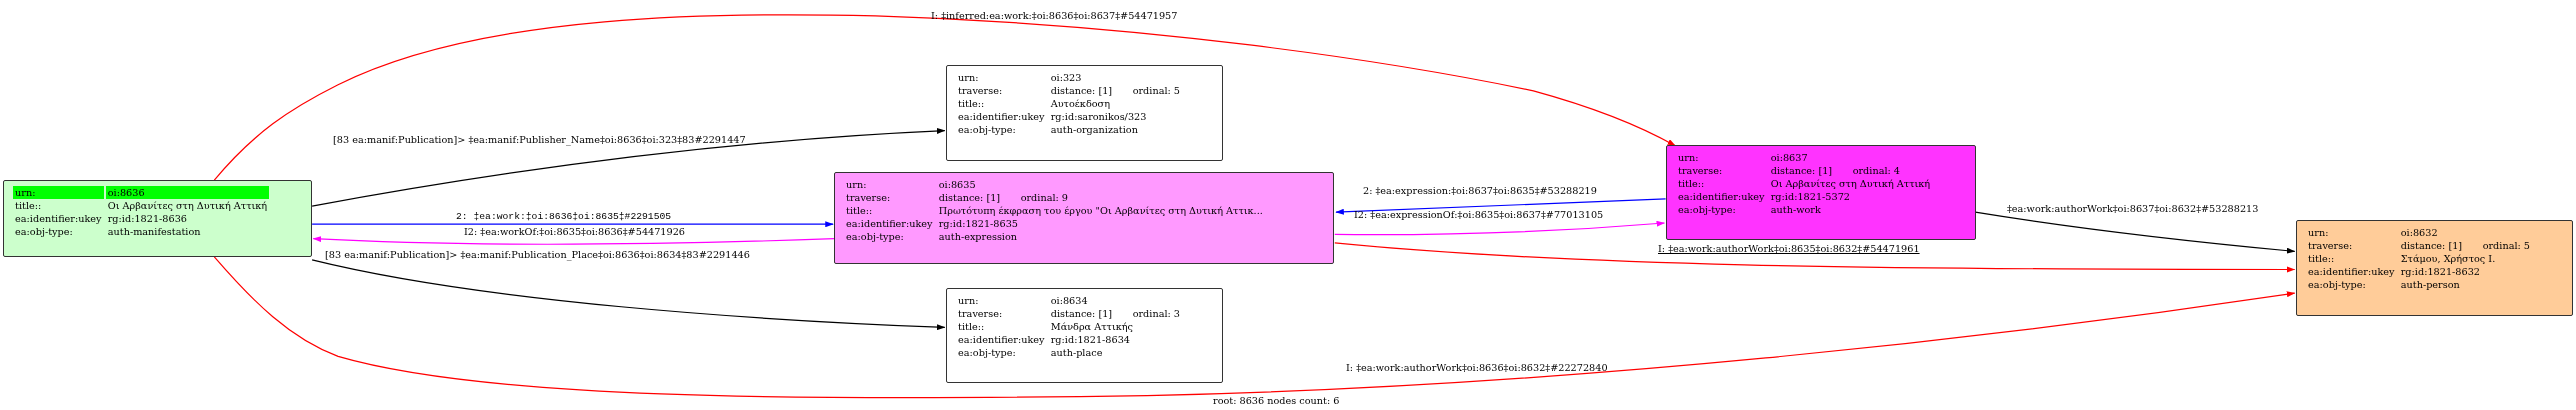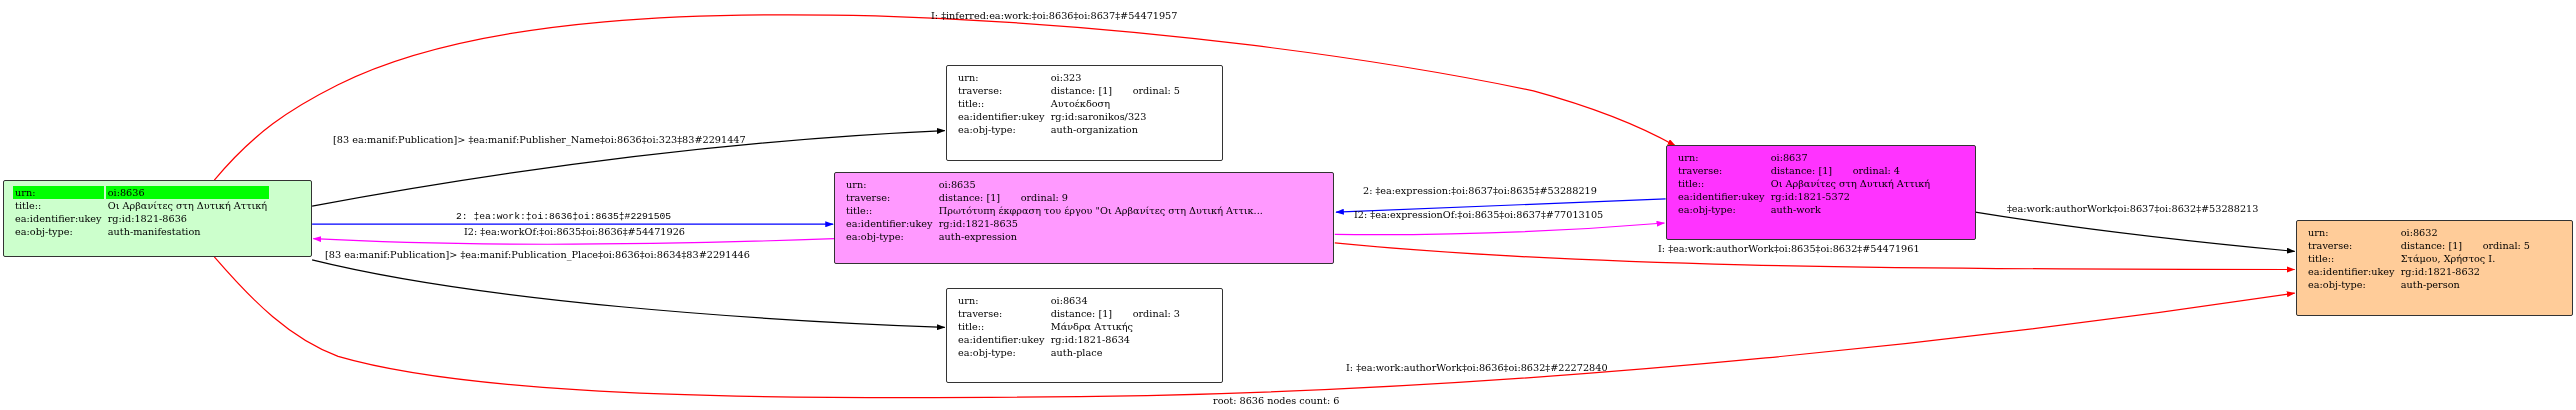--- a/index.html
+++ b/index.html
@@ -51,21 +51,21 @@
 </svg>
 
 <div class="elabel" style="left:931px;top:10px;text-align:center;">I: ‡inferred:ea:work:‡oi:8636‡oi:8637‡#54471957</div>
 <div class="elabel" style="left:333px;top:134px;">[83 ea:manif:Publication]&gt; ‡ea:manif:Publisher_Name‡oi:8636‡oi:323‡83#2291447</div>
 <div class="elabel" style="left:456px;top:211px;font-family:Liberation Mono, monospace;">2: ‡ea:work:‡oi:8636‡oi:8635‡#2291505</div>
 <div class="elabel" style="left:464px;top:226px;">I2: ‡ea:workOf:‡oi:8635‡oi:8636‡#54471926</div>
 <div class="elabel" style="left:325px;top:249px;">[83 ea:manif:Publication]&gt; ‡ea:manif:Publication_Place‡oi:8636‡oi:8634‡83#2291446</div>
 <div class="elabel" style="left:1363px;top:185px;">2: ‡ea:expression:‡oi:8637‡oi:8635‡#53288219</div>
 <div class="elabel" style="left:1354px;top:209px;">I2: ‡ea:expressionOf:‡oi:8635‡oi:8637‡#77013105</div>
 <div class="elabel" style="left:1990px;top:203px;margin-left:17px;">‡ea:work:authorWork‡oi:8637‡oi:8632‡#53288213</div>
-<div class="elabel" style="left:1658px;top:243px;">I: ‡ea:work:authorWork‡oi:8635‡oi:8632‡#54471961</div>
+<div class="elabel" style="left:1658px;top:243px;text-decoration:underline;">I: ‡ea:work:authorWork‡oi:8635‡oi:8632‡#54471961</div>
 <div class="elabel" style="left:1346px;top:362px;">I: ‡ea:work:authorWork‡oi:8636‡oi:8632‡#22272840</div>
 
 <div class="node" id="n8636">
   <table>
     <tbody>
         <tr class="hl">
           <td class="k">urn:</td>
           <td>oi:8636</td>
         </tr>
     <tr>

